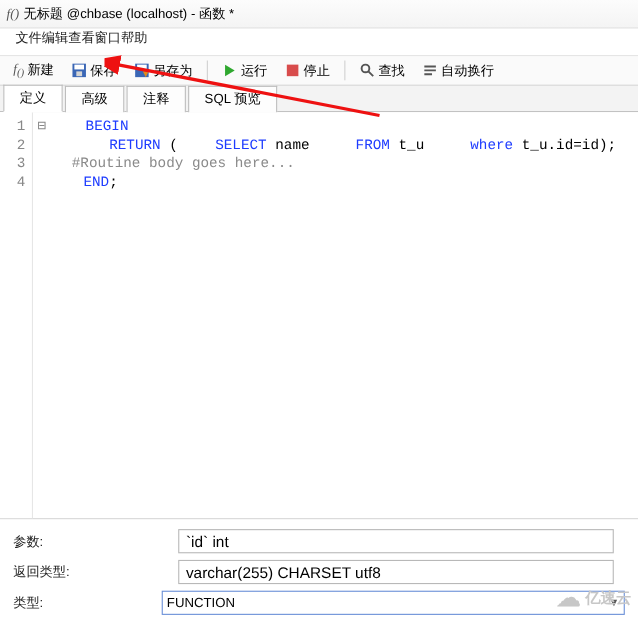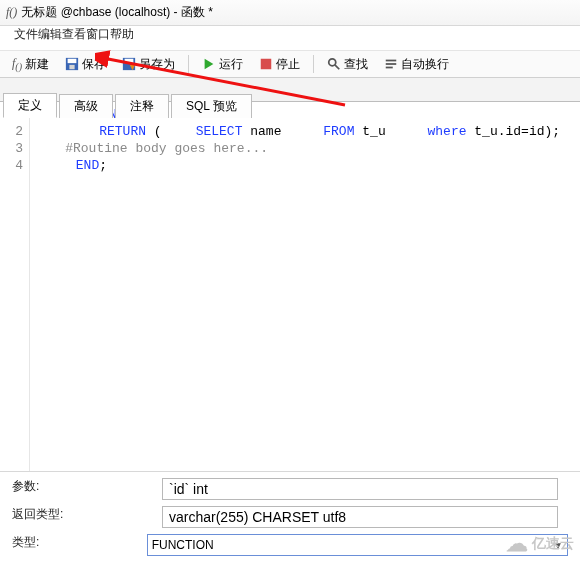--- a/index.html
+++ b/index.html
@@ -5,32 +5,32 @@
 * { box-sizing: border-box; margin: 0; padding: 0; }
 body { width: 580px; height: 563px; font-family: "Microsoft YaHei", SimSun, sans-serif; font-size: 12px; background: #fff; color: #000; position: relative; overflow: hidden; }
 .titlebar { height: 26px; background: linear-gradient(#fcfcfc,#f4f4f4); border-bottom: 1px solid #d8d8d8; display: flex; align-items: center; padding: 0 6px; gap: 4px; }
 .fx { font-style: italic; font-family: Georgia, serif; color: #555; }
 .menubar { height: 24px; display: flex; align-items: flex-start; padding: 0 14px; background: #fff; }
 .menubar span { color: #222; }
 .toolbar { height: 28px; border-top: 1px solid #e5e5e5; border-bottom: 1px solid #d0d0d0; display: flex; align-items: center; padding: 0 6px; gap: 4px; background: #fafafa; }
 .tbtn { display: flex; align-items: center; gap: 3px; padding: 2px 6px; cursor: pointer; }
 .sep { width: 1px; height: 18px; background: #d0d0d0; margin: 0 3px; }
 .tabbar { height: 24px; display: flex; align-items: flex-end; background: #f3f3f3; border-bottom: 1px solid #bdbdbd; padding-left: 3px; }
-.tab { padding: 3px 14px; border: 1px solid #bdbdbd; border-bottom: none; background: #fdfdfd; margin-right: 2px; font-size: 12px; position: relative; top: 17px; cursor: pointer; }
+.tab { padding: 3px 14px; border: 1px solid #bdbdbd; border-bottom: none; background: #fdfdfd; margin-right: 2px; font-size: 12px; position: relative; top: 1px; cursor: pointer; }
 .tab.active { background: #fff; border-bottom: 1px solid #fff; }
 .editor { display: flex; height: 370px; background: #fff; font-family: Consolas, "Courier New", monospace; font-size: 13px; line-height: 17px; border-bottom: 1px solid #d8d8d8; }
 .gutter { width: 30px; text-align: right; padding: 4px 6px 0 0; color: #888; background: #fff; border-right: 1px solid #e6e6e6; }
 .gutter div { height: 17px; }
 .code { padding: 4px 6px 0 4px; }
 .code .line { height: 17px; white-space: pre; }
 .fold { color: #888; margin-right: 2px; }
 .kw { color: #1e3cff; padding-left: 34px; }
 .cm { color: #8a8a8a; }
 .bottom { padding: 6px 12px; }
-.row { display: flex; height: 28px; }
+.row { display: flex; align-items: center; height: 28px; }
 .lbl { width: 150px; color: #222; }
 .inp { width: 396px; border: 1px solid #b8b8b8; padding: 3px 6px; font-size: 14px; height: 22px; background: #fff; }
 .sel { width: 468px; border: 1px solid #6a8fd8; padding: 2px 4px; font-size: 12px; height: 22px; background: #fff; display: flex; justify-content: space-between; align-items: center; }
 .sel .chev { color: #555; font-size: 10px; }
 .arrow-svg { position: absolute; left: 95px; top: 50px; pointer-events: none; }
 .watermark { position: absolute; right: 6px; bottom: 6px; color: #c7c7c7; font-size: 14px; display: flex; align-items: center; gap: 4px; font-weight: bold; }
 .cloud { font-size: 22px; }
 .icon { width: 14px; height: 14px; display: inline-block; }
 </style>
 </head>

